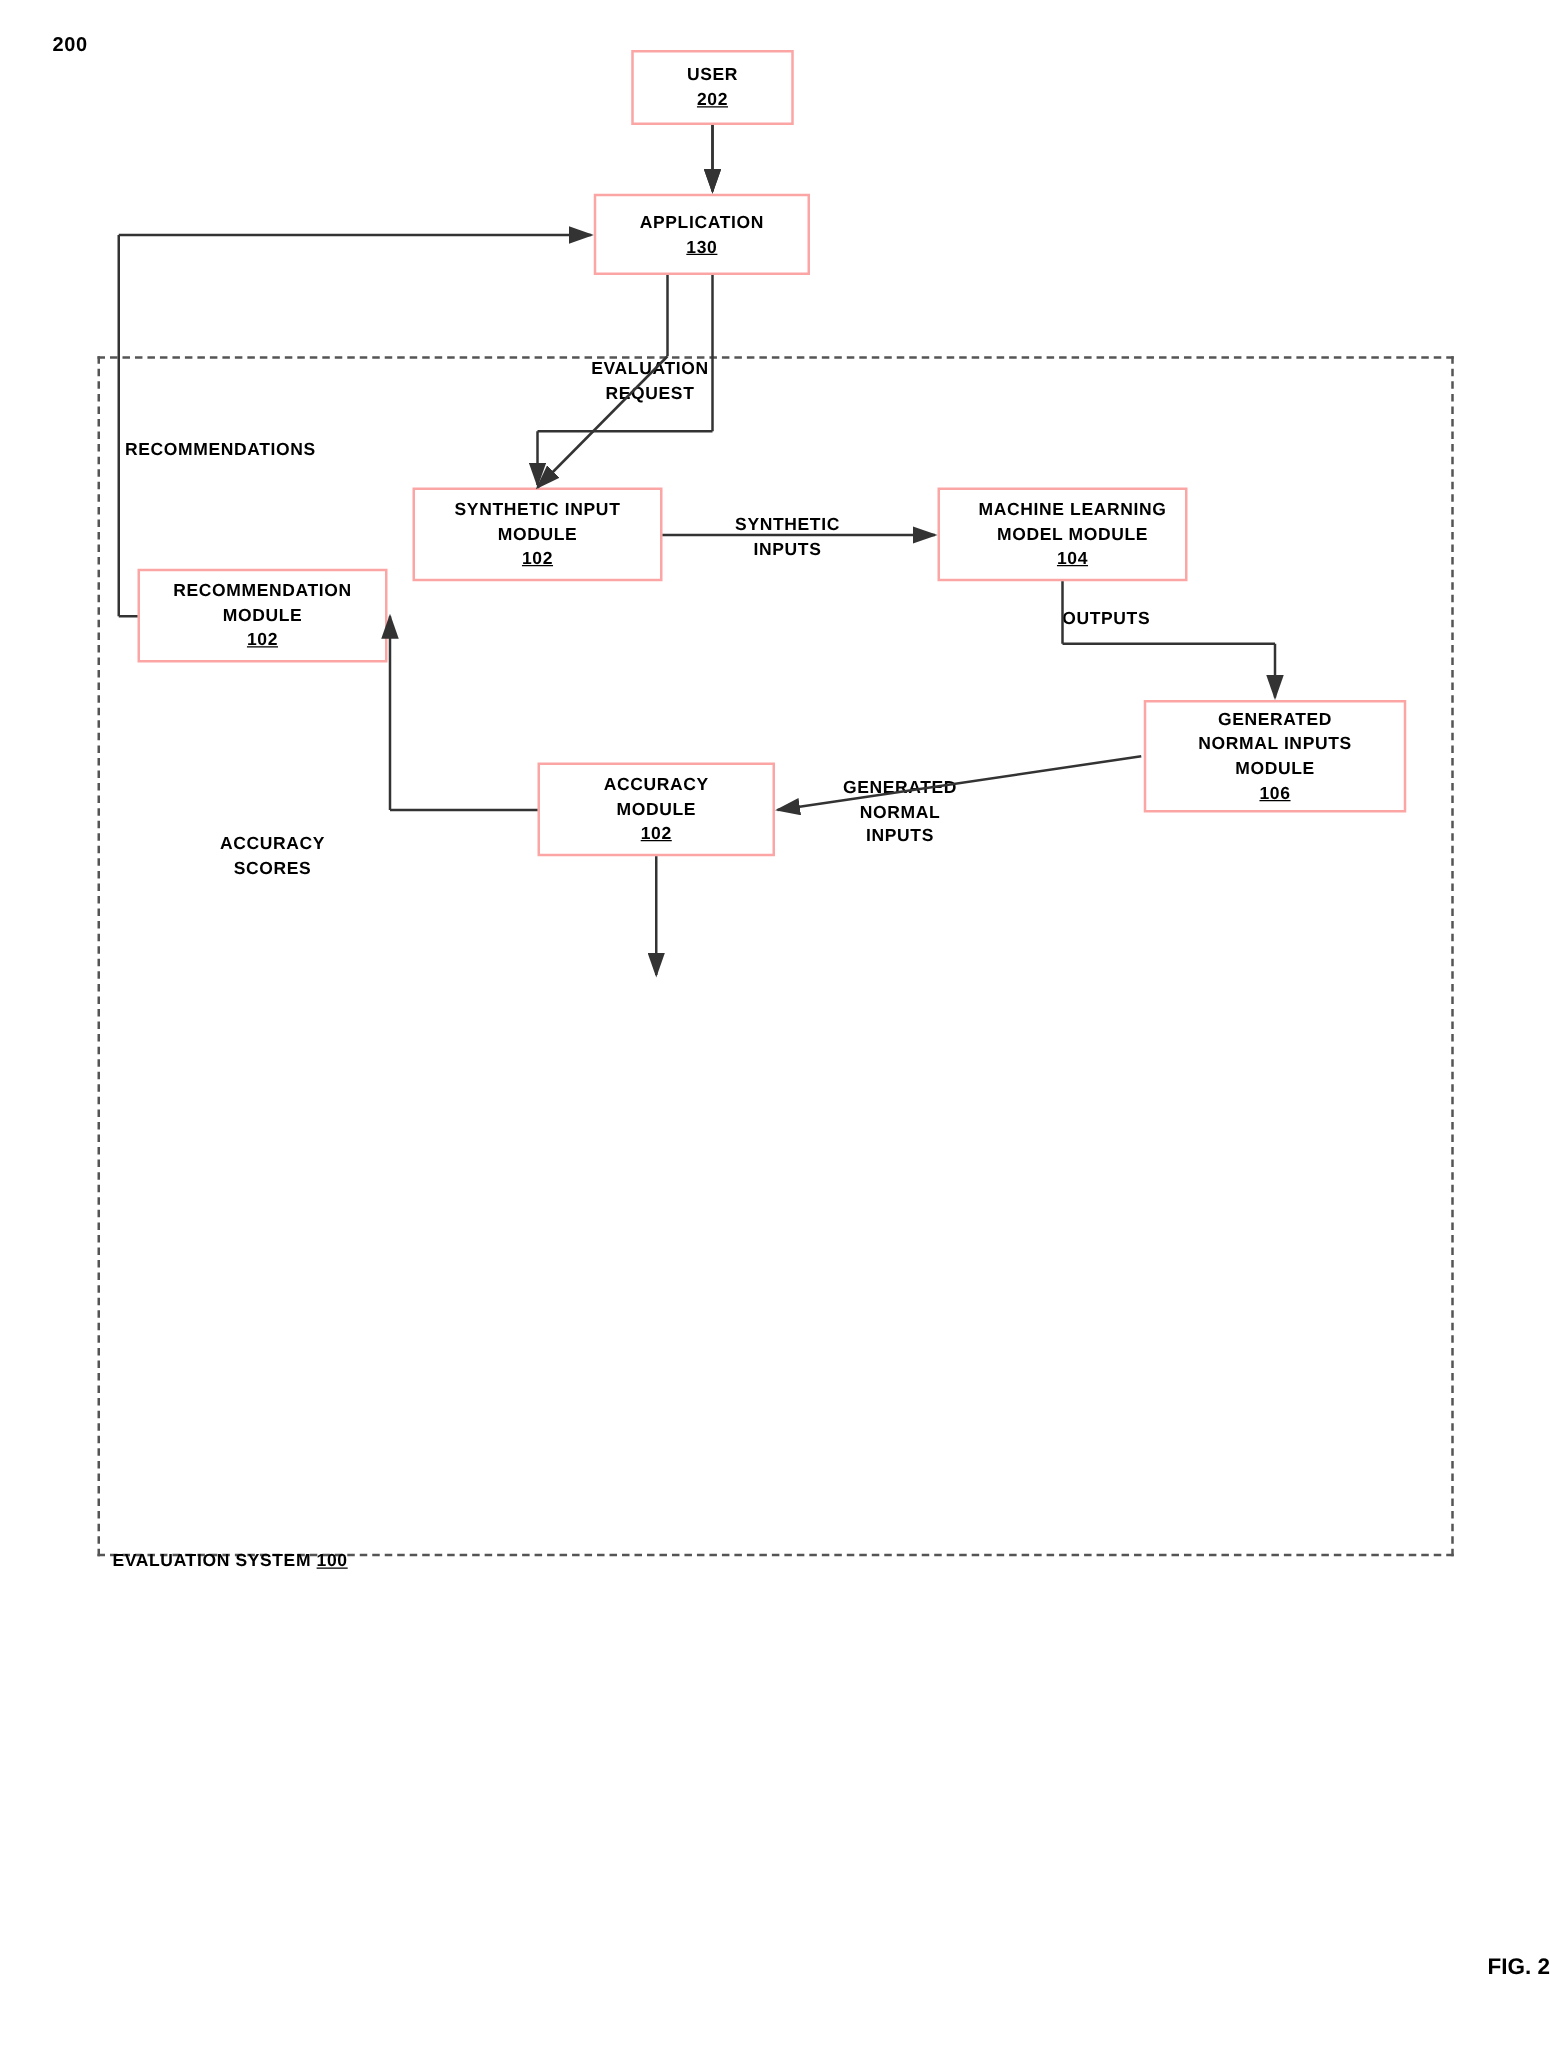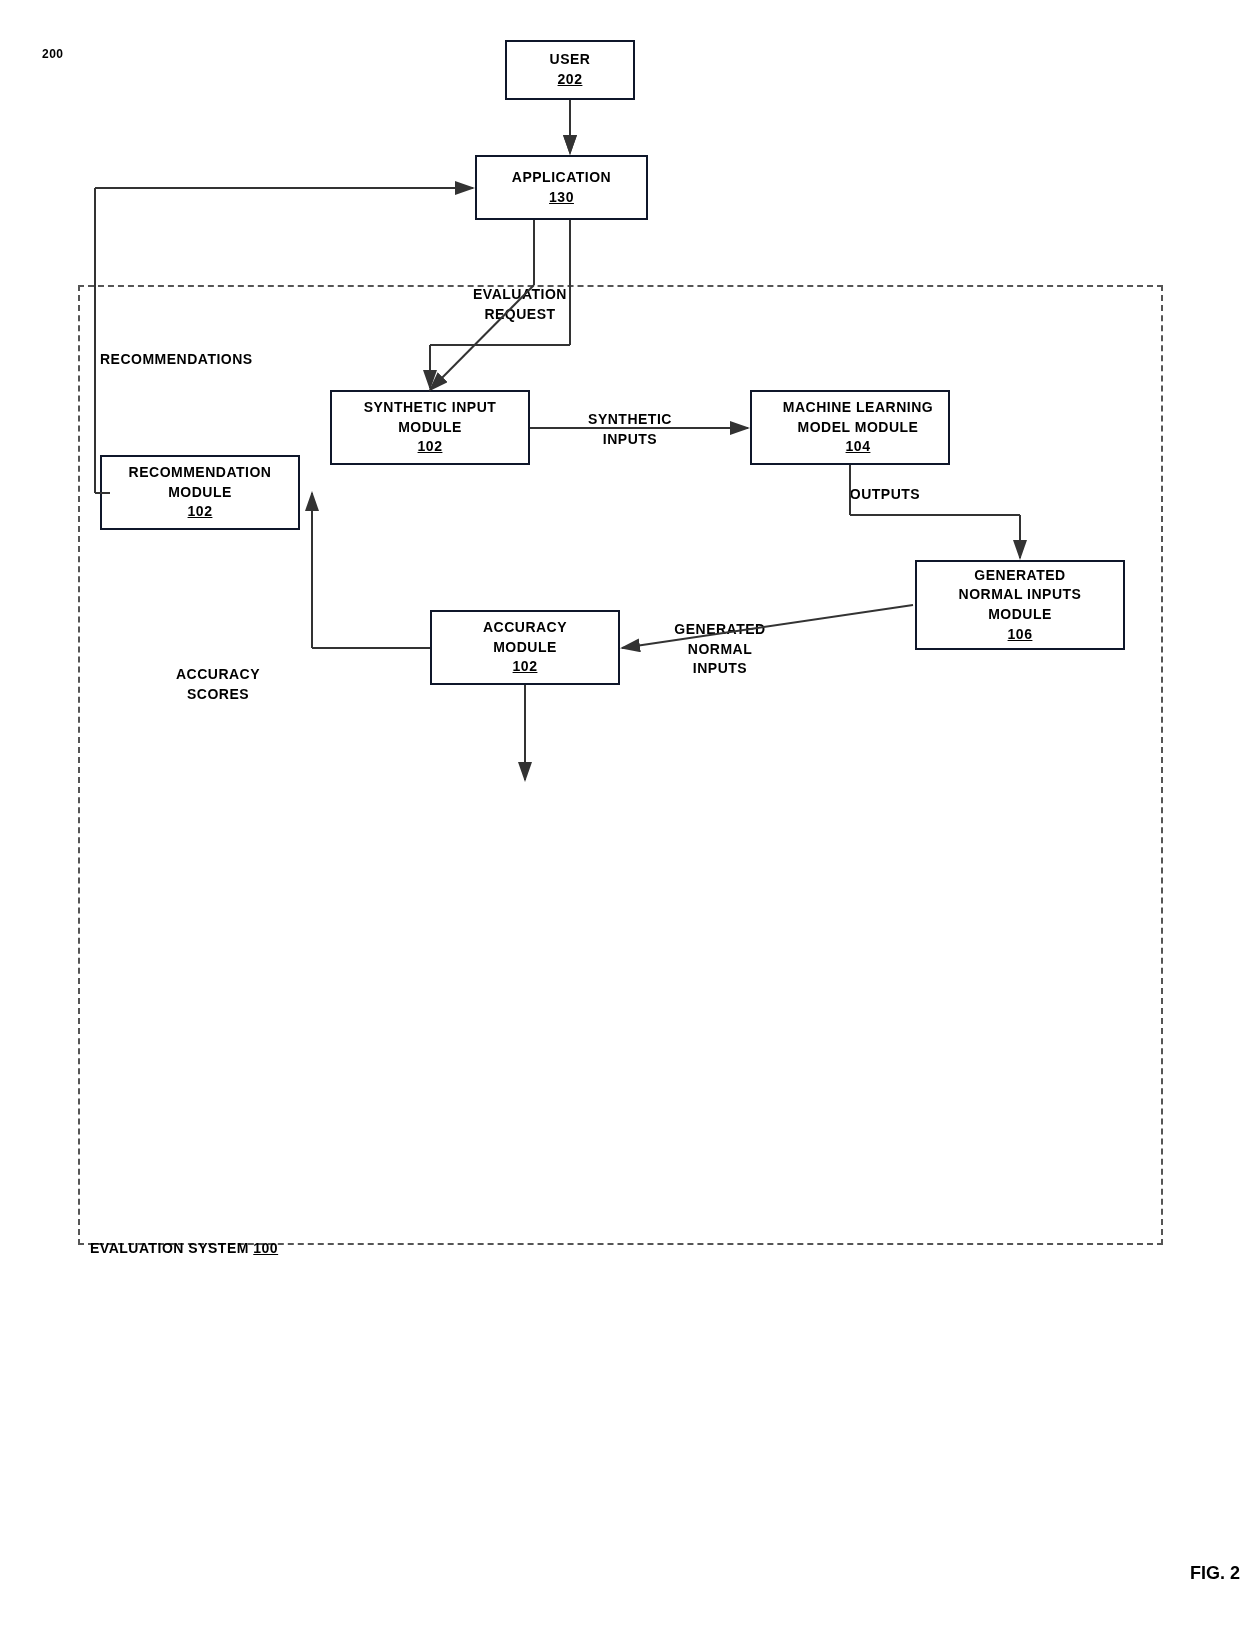--- a/index.html
+++ b/index.html
@@ -14,21 +14,21 @@
 
     .diagram-container {
       position: absolute;
       top: 0; left: 0;
       width: 1240px;
       height: 1644px;
     }
 
     .box {
       position: absolute;
-      border: 2px solid #0f172a;
+      border: 2px solid #fca5a5;
       background: #fff;
       text-align: center;
       display: flex;
       flex-direction: column;
       align-items: center;
       justify-content: center;
       font-size: 14px;
       font-weight: bold;
       letter-spacing: 0.5px;
       line-height: 1.4;
@@ -64,24 +64,23 @@
     svg.arrows {
       position: absolute;
       top: 0; left: 0;
       width: 1240px;
       height: 1644px;
       pointer-events: none;
     }
 
     .ref-label {
       position: absolute;
-      font-size: 12px;
+      font-size: 16px;
       font-weight: bold;
       letter-spacing: 0.5px;
-      margin-top: 19px;
     }
   </style>
 </head>
 <body>
 
 <div class="diagram-container">
 
   <div class="ref-label" style="left:42px; top:28px;">200</div>
 
   <div class="box" style="left:505px; top:40px; width:130px; height:60px;">
@@ -123,21 +122,21 @@
 
   <div class="label-text" style="left:650px; top:620px; width:140px;">GENERATED<br>NORMAL<br>INPUTS</div>
 
   <div class="box" style="left:430px; top:610px; width:190px; height:75px;">
     <span>ACCURACY<br>MODULE</span>
     <span class="underline">102</span>
   </div>
 
   <div class="label-text" style="left:148px; top:665px; width:140px;">ACCURACY<br>SCORES</div>
 
-  <div class="box" style="left:100px; top:455px; width:200px; height:75px;">
+  <div class="box" style="left:110px; top:455px; width:200px; height:75px;">
     <span>RECOMMENDATION<br>MODULE</span>
     <span class="underline">102</span>
   </div>
 
   <div class="label-text" style="left:100px; top:350px; width:150px;">RECOMMENDATIONS</div>
 
 
   <svg class="arrows">
     <defs>
       <marker id="arrowhead" markerWidth="10" markerHeight="7" refX="9" refY="3.5" orient="auto">

